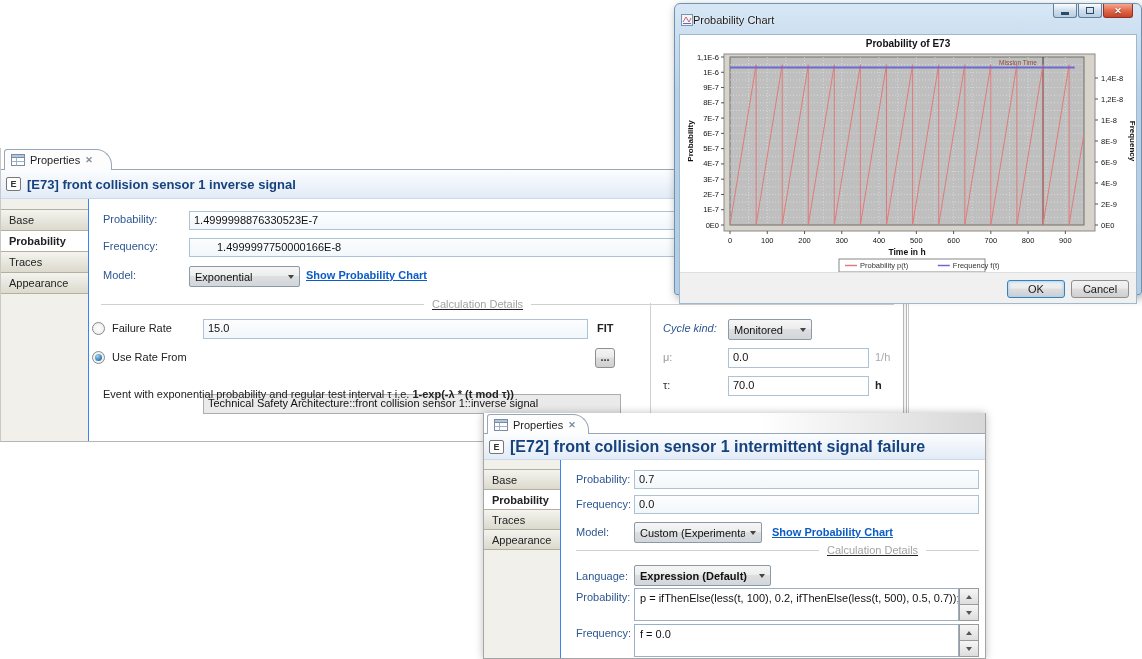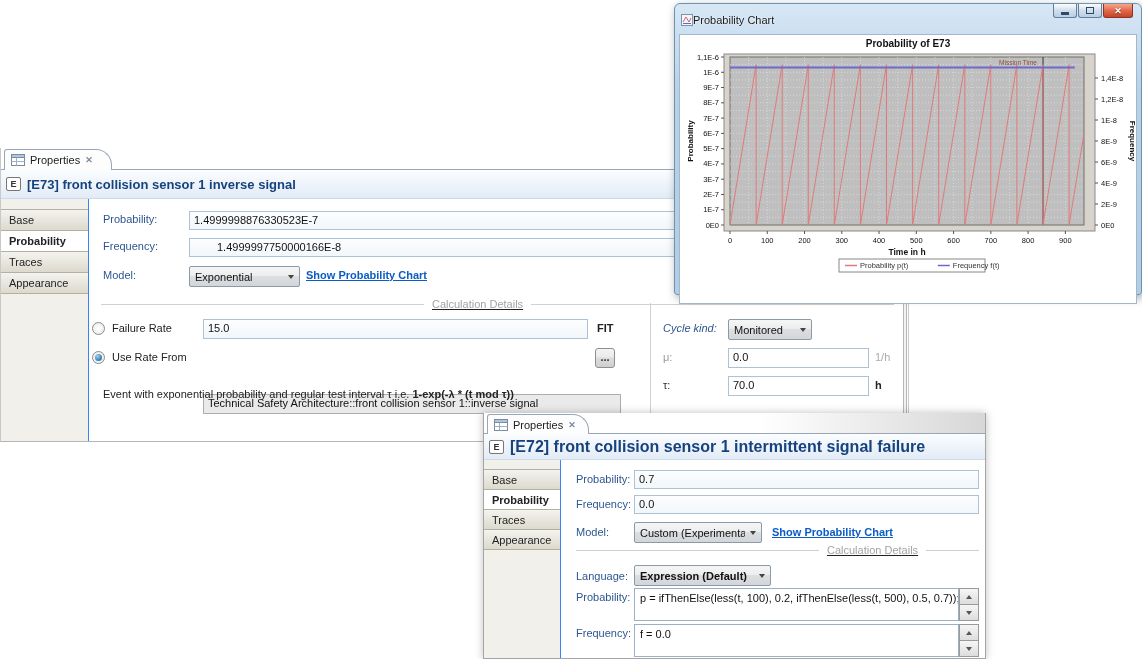--- a/index.html
+++ b/index.html
@@ -416,14 +416,18 @@
         </g>
         <text x="226" y="203" font-size="8.5" font-weight="bold" fill="#111" text-anchor="middle">Time in h</text>
         <g font-size="7.5" fill="#333">
           <rect x="158" y="207" width="146" height="13" fill="#fff" stroke="#888"></rect>
           <line x1="164" y1="213.5" x2="176" y2="213.5" stroke="#e07a7a" stroke-width="1.5"></line>
           <text x="179" y="216">Probability p(t)</text>
           <line x1="256.8" y1="213.5" x2="268.8" y2="213.5" stroke="#6a6ad0" stroke-width="1.5"></line>
           <text x="271.8" y="216">Frequency f(t)</text>
         </g>
       </svg>
+    <div class="btn-strip">
+      <div class="w7btn default" style="left:327px;">OK</div>
+      <div class="w7btn" style="left:391px;">Cancel</div>
+    </div>
   </div>
 </div>
 
 </body></html>

